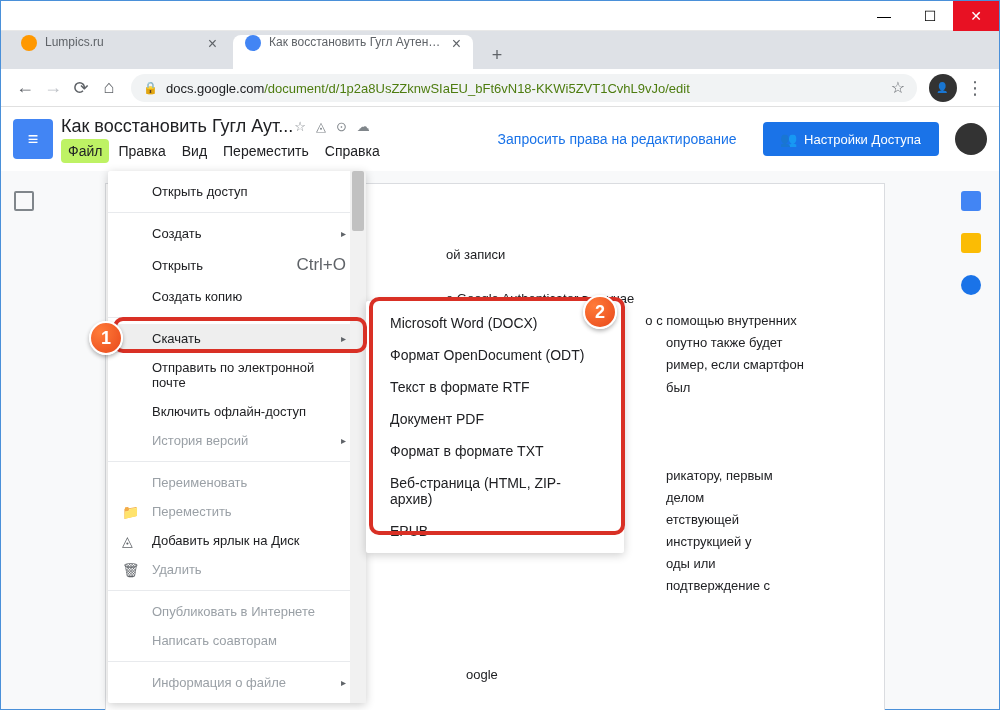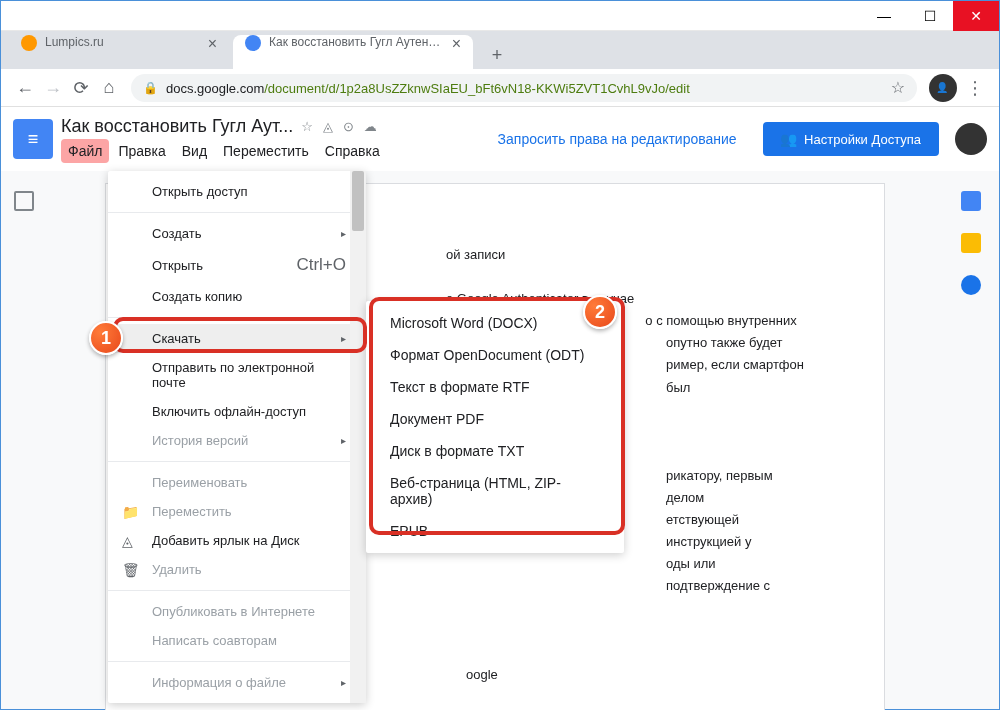--- a/index.html
+++ b/index.html
@@ -21,26 +21,26 @@
 .omnibox{flex:1;height:28px;background:#f1f3f4;border-radius:14px;display:flex;align-items:center;padding:0 12px;margin:0 8px}
 .lock{color:#5f6368;margin-right:8px;font-size:12px}
 .url{color:#202124;font-size:14px}
 .url .gray{color:#4d7c0f}
 .star{color:#5f6368;font-size:16px;margin-left:auto}
 .avatar{width:28px;height:28px;border-radius:50%;background:#333;margin:0 4px;display:flex;align-items:center;justify-content:center;color:#fff;font-size:10px}
 .menu-dots{width:28px;display:flex;align-items:center;justify-content:center;color:#5f6368;font-size:18px}
 .docs-header{height:64px;display:flex;align-items:center;padding:8px 12px}
 .docs-logo{width:40px;height:40px;background:#4285f4;border-radius:4px;margin-right:8px;display:flex;align-items:center;justify-content:center;color:#fff;font-size:18px}
 .docs-title-area{flex:1}
-.docs-title-row{display:flex;align-items:center;gap:8px}
+.docs-title-row{display:flex;align-items:center;gap:1px}
 .docs-title{font-size:18px;color:#202124}
 .title-icons{display:flex;gap:10px;color:#80868b;font-size:14px}
 .docs-menus{display:flex;gap:2px;margin-top:2px}
 .docs-menu-item{padding:4px 7px;color:#202124;font-size:14px;border-radius:4px}
-.docs-menu-item.active{background:#fca5a5}
+.docs-menu-item.active{background:#bef264}
 .request-btn{padding:8px 14px;color:#1a73e8;font-size:14px;border-radius:4px;margin-right:12px}
 .share-btn{background:#1a73e8;color:#fff;padding:9px 18px;border-radius:4px;font-size:14px;display:flex;align-items:center;gap:6px;font-weight:500}
 .share-icon{font-size:14px}
 .doc-avatar{width:32px;height:32px;border-radius:50%;background:#333;margin-left:16px}
 .content-area{position:relative;height:calc(100% - 170px);background:#f8f9fa;display:flex}
 .left-rail{width:46px;background:#f8f9fa;padding-top:20px;display:flex;flex-direction:column;align-items:center}
 .outline-icon{width:20px;height:20px;border:2px solid #80868b;border-radius:2px}
 .doc-canvas{flex:1;padding:12px 0;position:relative}
 .doc-page{background:#fff;margin:0 auto;width:780px;min-height:900px;border:1px solid #dadce0;padding:60px 80px;color:#202124;line-height:1.7;font-size:13px}
 .right-rail{width:56px;padding-top:20px;display:flex;flex-direction:column;align-items:center;gap:22px}
@@ -228,21 +228,21 @@
     <div class="scrollbar">
         <div class="scroll-thumb"></div>
       </div>
   </div>
 
   <div class="dropdown submenu" id="submenu-container">
       <div class="menu-row">Microsoft Word (DOCX)</div>
       <div class="menu-row">Формат OpenDocument (ODT)</div>
       <div class="menu-row">Текст в формате RTF</div>
       <div class="menu-row">Документ PDF</div>
-      <div class="menu-row">Диск в формате TXT</div>
+      <div class="menu-row">Формат в формате TXT</div>
       <div class="menu-row">Веб-страница (HTML, ZIP-архив)</div>
       <div class="menu-row">EPUB</div>
     </div>
 
   <div class="callout callout-1"></div>
   <div class="callout callout-2"></div>
   <div class="badge badge-1">1</div>
   <div class="badge badge-2">2</div>
 </div>
 

